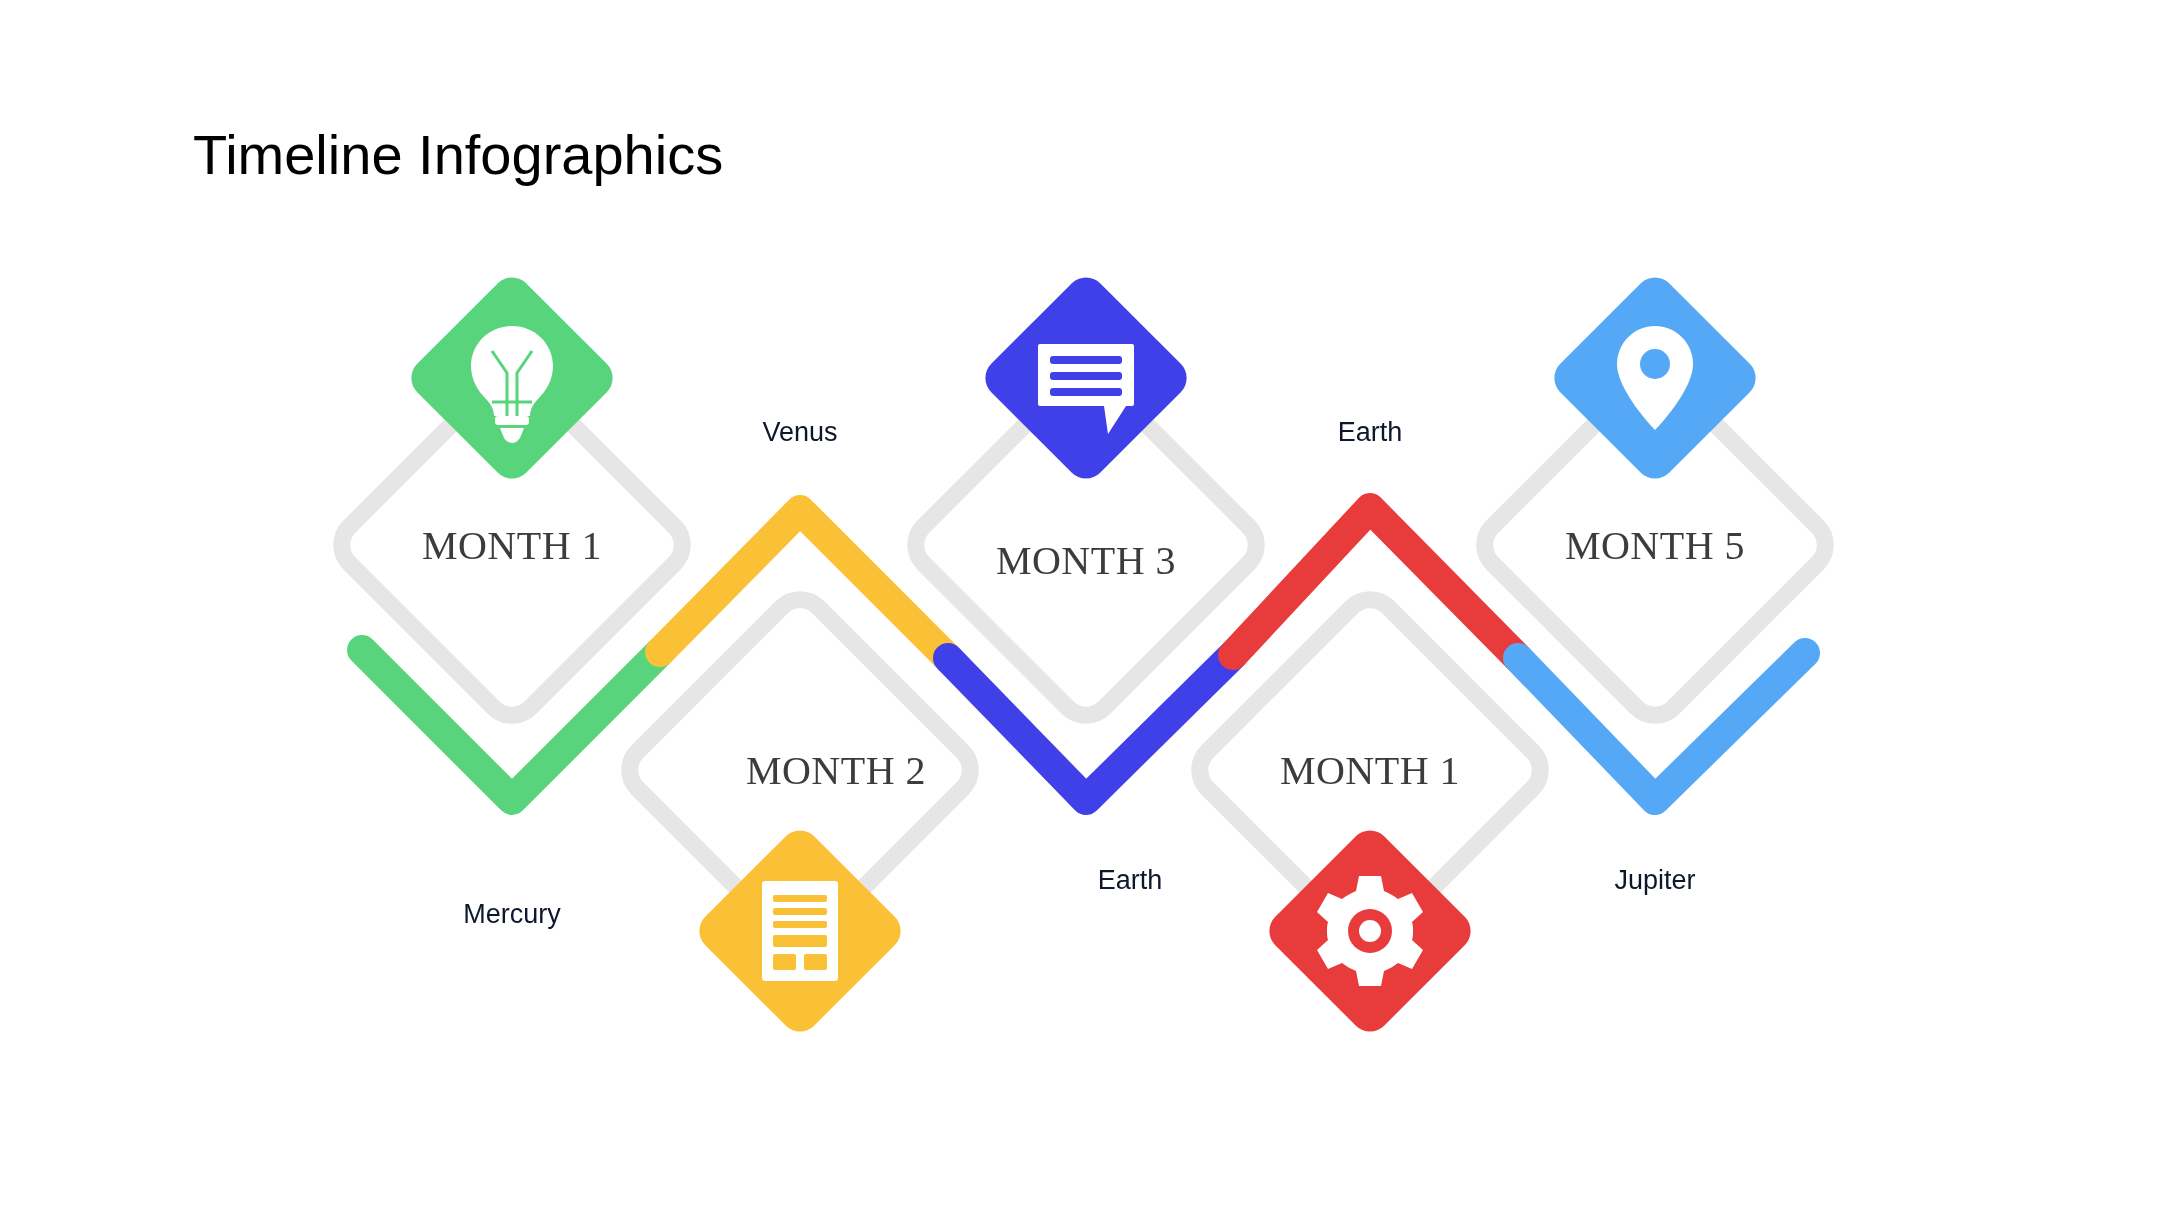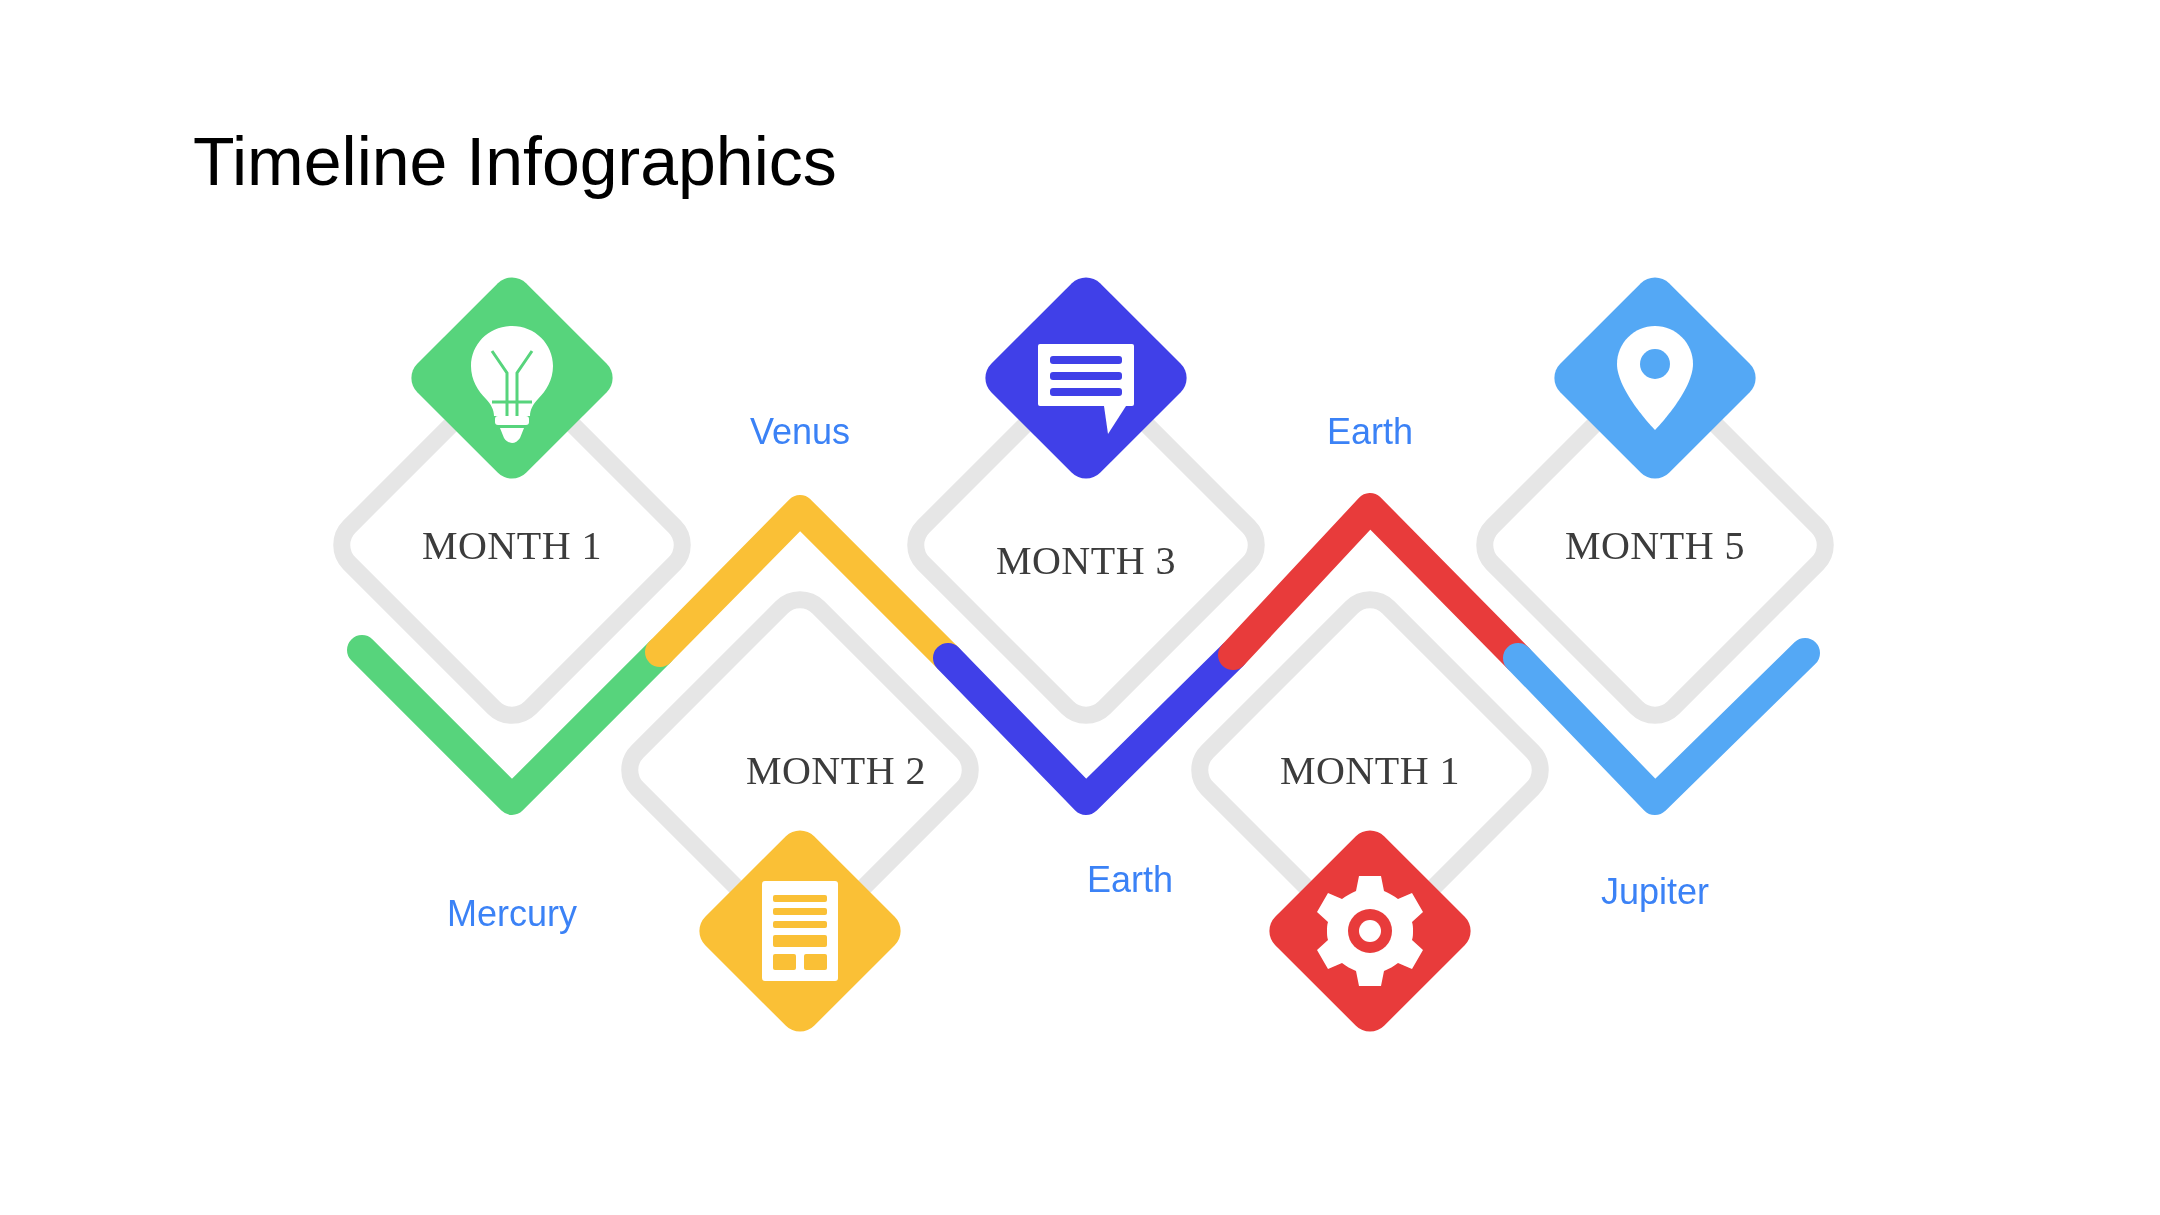--- a/index.html
+++ b/index.html
@@ -18,21 +18,21 @@
     position: absolute;
     left: 0; top: 0;
     width: 2160px;
     height: 1215px;
     background: #ffffff;
   }
   #page-title {
     position: absolute;
     left: 193px;
     top: 127px;
-    font-size: 68px;
+    font-size: 56px;
     font-weight: 400;
     color: #000000;
     letter-spacing: 0px;
     line-height: 1;
     white-space: nowrap;
   }
   #timeline-svg {
     position: absolute;
     left: 0;
     top: 0;
@@ -44,22 +44,22 @@
     font-size: 40px;
     color: #3c3c3c;
     font-weight: 400;
     white-space: nowrap;
     transform: translate(-50%, -50%);
     letter-spacing: 0.5px;
     font-family: Liberation Serif, serif;
   }
   .planet-label {
     position: absolute;
-    font-size: 36px;
-    color: #3b82f6;
+    font-size: 27px;
+    color: #0f172a;
     font-weight: 400;
     white-space: nowrap;
     transform: translate(-50%, -50%);
   }
 </style>
 </head>
 <body>
 
 <div id="slide">
 
@@ -139,15 +139,15 @@
   <div class="month-label" style="left:512px;  top:545px;">MONTH 1</div>
   <div class="month-label" style="left:800px;  top:770px;margin-left:36px;">MONTH 2</div>
   <div class="month-label" style="left:1086px; top:560px;">MONTH 3</div>
   <div class="month-label" style="left:1370px; top:770px;">MONTH 1</div>
   <div class="month-label" style="left:1655px; top:545px;text-align:center;">MONTH 5</div>
 
   <div class="planet-label" style="left:512px;  top:880px;margin-top:34px;">Mercury</div>
   <div class="planet-label" style="left:800px;  top:432px;">Venus</div>
   <div class="planet-label" style="left:1086px; top:880px;margin-left:44px;">Earth</div>
   <div class="planet-label" style="left:1370px; top:432px;">Earth</div>
-  <div class="planet-label" style="left:1655px; top:880px;margin-top:12px;">Jupiter</div>
+  <div class="planet-label" style="left:1655px; top:880px;">Jupiter</div>
 
 </div>
 
 </body></html>

